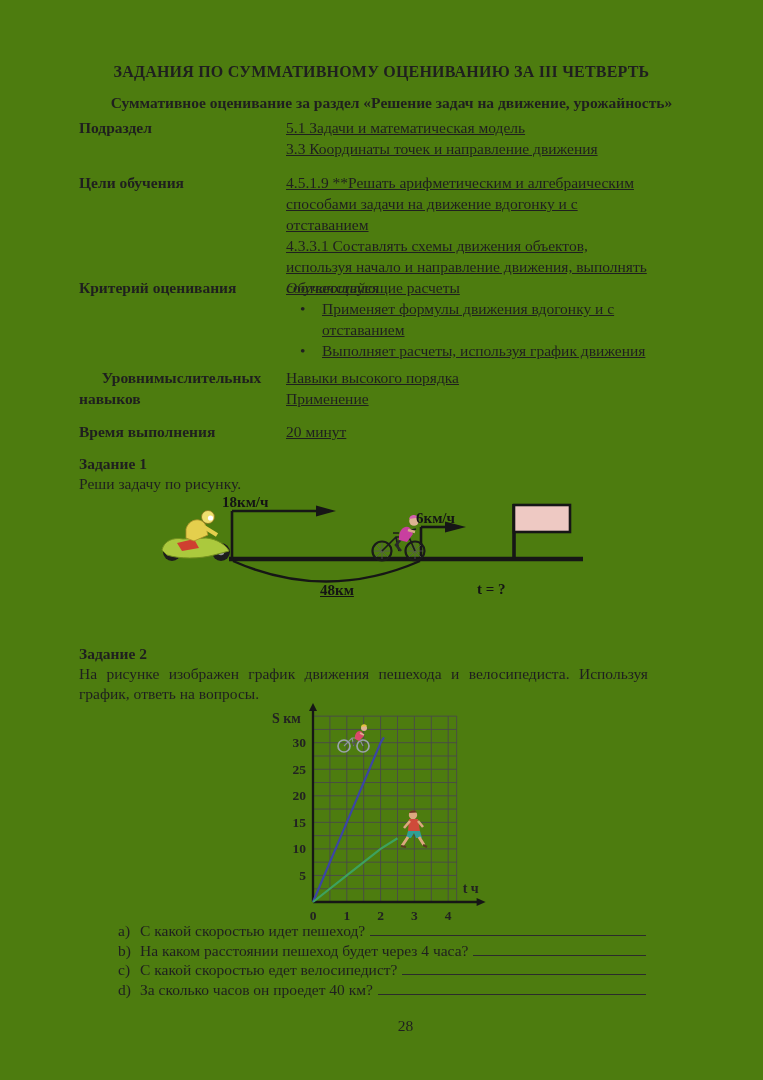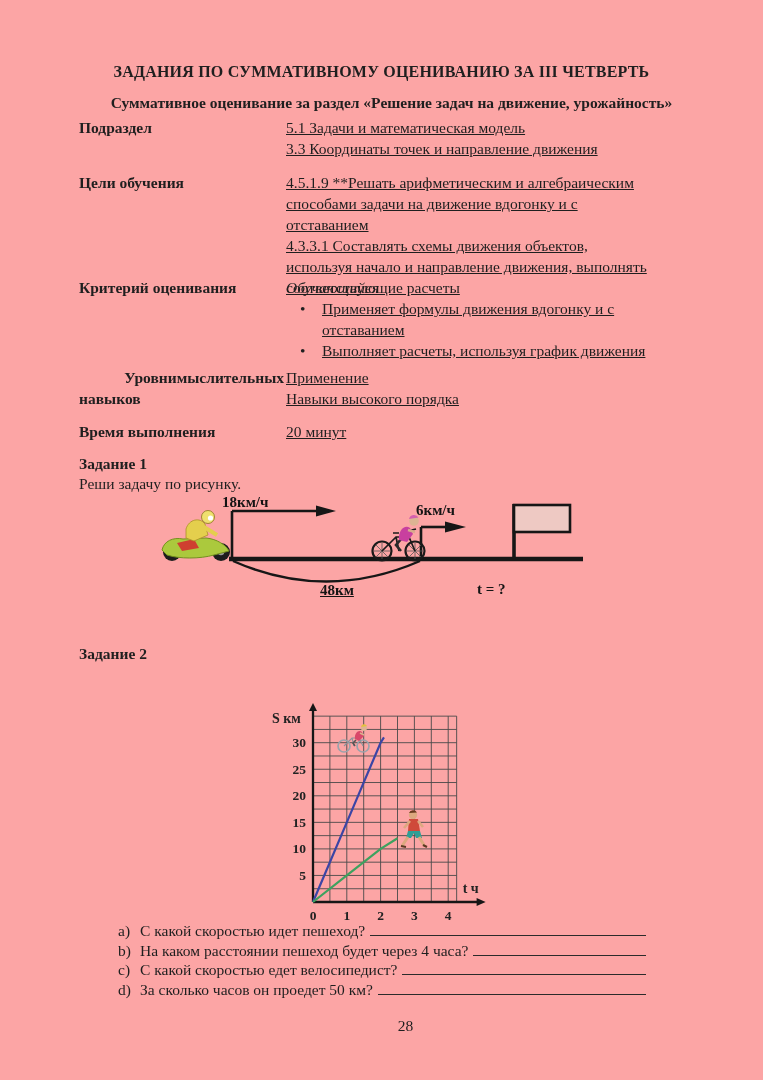--- a/index.html
+++ b/index.html
@@ -1,28 +1,28 @@
 <!DOCTYPE html>
 <html><head>
 <meta charset="utf-8">
 <style>
   html,body{margin:0;padding:0;background:#ffffff;}
   .page{
-    position:relative;width:763px;height:1080px;margin:0 auto;background:#fca5a5;
+    position:relative;width:763px;height:1080px;margin:0 auto;background:#4d7c0f;
     font-family:"Liberation Serif","DejaVu Serif",serif;color:#1f1f1f;overflow:hidden;
   }
   .abs{position:absolute;}
   .center{left:0;right:0;text-align:center;}
   .b{font-weight:bold;}
   .i{font-style:italic;}
   .title{top:63px;font-size:16px;letter-spacing:.2px;}
   .subtitle{top:94px;font-size:15.5px;padding-left:20px;}
   .row-label{position:absolute;left:79px;top:0;width:205px;font-weight:bold;font-size:15.5px;line-height:21px;}
   .row-value{position:absolute;left:286px;top:0;width:366px;font-size:15.5px;line-height:21px;text-decoration:underline;}
-  .just-label{display:flex;justify-content:flex-end;}
+  .just-label{display:flex;justify-content:center;}
   .bullets{margin:0;padding:0;list-style:none;}
   .bullets li{position:relative;padding-left:36px;width:340px;}
   .bullets li .dot{position:absolute;left:14px;top:0;}
   .task-head{left:79px;font-size:15.5px;font-weight:bold;}
   .task-text{left:79px;width:569px;font-size:15.5px;line-height:20px;}
   .task-text.just{text-align:justify;}
   .fig1{top:494px;left:0;width:763px;height:125px;}
   .fig1 .lbl{position:absolute;font-weight:bold;font-size:15px;color:#141414;}
   .chart-wrap{top:701px;left:270px;width:245px;height:230px;}
   .chart-wrap svg{position:absolute;left:0;top:0;}
@@ -69,22 +69,22 @@
 
   <div class="abs" style="top:367px;left:0;width:763px;">
     <div class="row-label">
       <div class="just-label">
         <span>Уровни</span>
         <span>мыслительных</span>
       </div>
       <div>навыков</div>
     </div>
     <div class="row-value">
+      <div>Навыки высокого порядка</div>
       <div>Применение</div>
-      <div>Навыки высокого порядка</div>
     </div>
   </div>
 
   <div class="abs" style="top:421px;left:0;width:763px;">
     <div class="row-label">Время выполнения</div>
     <div class="row-value">20 минут</div>
   </div>
 
   <div class="abs task-head" style="top:455px;">Задание 1</div>
   <div class="abs task-text" style="top:474px;">Реши задачу по рисунку.</div>
@@ -130,26 +130,27 @@
       <path d="M39,41 H55 M47,33 V49 M41,35 L53,47 M41,47 L53,35" stroke="#555" stroke-width="0.8"></path>
       <path d="M14,41 L28,27 L41,27 L47,41 M28,27 L31,41 M25,23 L31,23 M41,27 L44,20 L48,19" stroke="#1b1b1b" stroke-width="1.7" fill="none"></path>
       <path d="M34,28 L28,35 L33,41" stroke="#2a2a2a" stroke-width="2.6" fill="none"></path>
       <path d="M31,30 C30,20 37,14 42,18 L45,24 L39,32 Z" fill="#c83f9f"></path>
       <path d="M40,20 L47,22" stroke="#d8ab8d" stroke-width="2.4"></path>
       <circle cx="46" cy="11" r="4.8" fill="#ddb493"></circle>
       <path d="M41,9 a5.2,5.2 0 0 1 9.5,-1.5 Z" fill="#d560ae"></path>
     </svg>
 
     <span class="lbl" style="left:222px;top:0px;">18км/ч</span>
-    <span class="lbl" style="left:416px;top:8px;">6км/ч</span>
+    <span class="lbl" style="left:416px;top:16px;">6км/ч</span>
     <span class="lbl" style="left:320px;top:88px;text-decoration:underline;">48км</span>
     <span class="lbl" style="left:477px;top:87px;">t = ?</span>
   </div>
 
   <div class="abs task-head" style="top:645px;">Задание 2</div>
+  <div class="abs task-text just" style="top:664px;">На рисунке изображен график движения пешехода и велосипедиста. Используя график, ответь на вопросы.</div>
 
   <div class="abs chart-wrap">
     <svg id="chart-svg" width="245" height="230" viewBox="0 0 245 230">
         <line x1="43" y1="201" x2="43" y2="15.150000000000006" stroke="#4a4a4a" stroke-width="0.9"></line>
         <line x1="59.9" y1="201" x2="59.9" y2="15.150000000000006" stroke="#4a4a4a" stroke-width="0.9"></line>
         <line x1="76.8" y1="201" x2="76.8" y2="15.150000000000006" stroke="#4a4a4a" stroke-width="0.9"></line>
         <line x1="93.69999999999999" y1="201" x2="93.69999999999999" y2="15.150000000000006" stroke="#4a4a4a" stroke-width="0.9"></line>
         <line x1="110.6" y1="201" x2="110.6" y2="15.150000000000006" stroke="#4a4a4a" stroke-width="0.9"></line>
         <line x1="127.5" y1="201" x2="127.5" y2="15.150000000000006" stroke="#4a4a4a" stroke-width="0.9"></line>
         <line x1="144.39999999999998" y1="201" x2="144.39999999999998" y2="15.150000000000006" stroke="#4a4a4a" stroke-width="0.9"></line>
@@ -225,20 +226,20 @@
       <span>На каком расстоянии пешеход будет через 4 часа?</span>
       <span class="fill"></span>
     </div>
     <div class="qrow">
       <span class="pre">c)</span>
       <span>С какой скоростью едет велосипедист?</span>
       <span class="fill"></span>
     </div>
     <div class="qrow">
       <span class="pre">d)</span>
-      <span>За сколько часов он проедет 50 км?</span>
+      <span>За сколько часов он проедет 40 км?</span>
       <span class="fill"></span>
     </div>
   </div>
 
   <div class="abs center pagenum">28</div>
 
 </div>
 
 </body></html>

